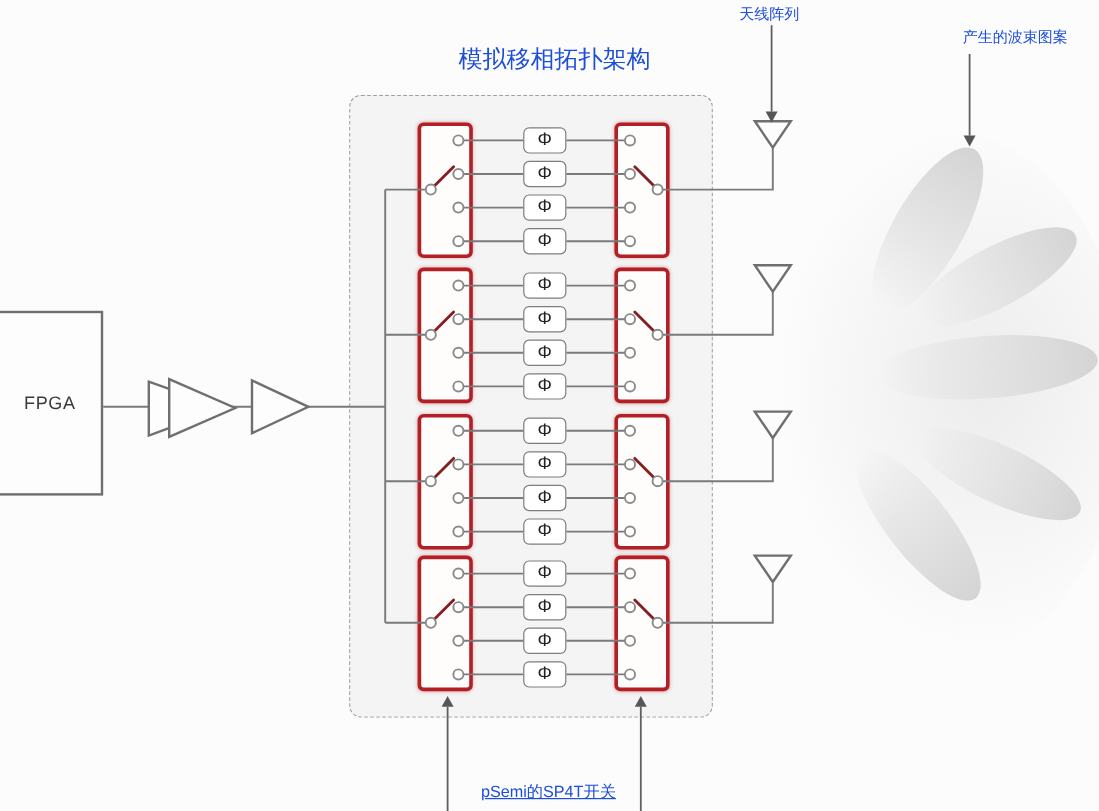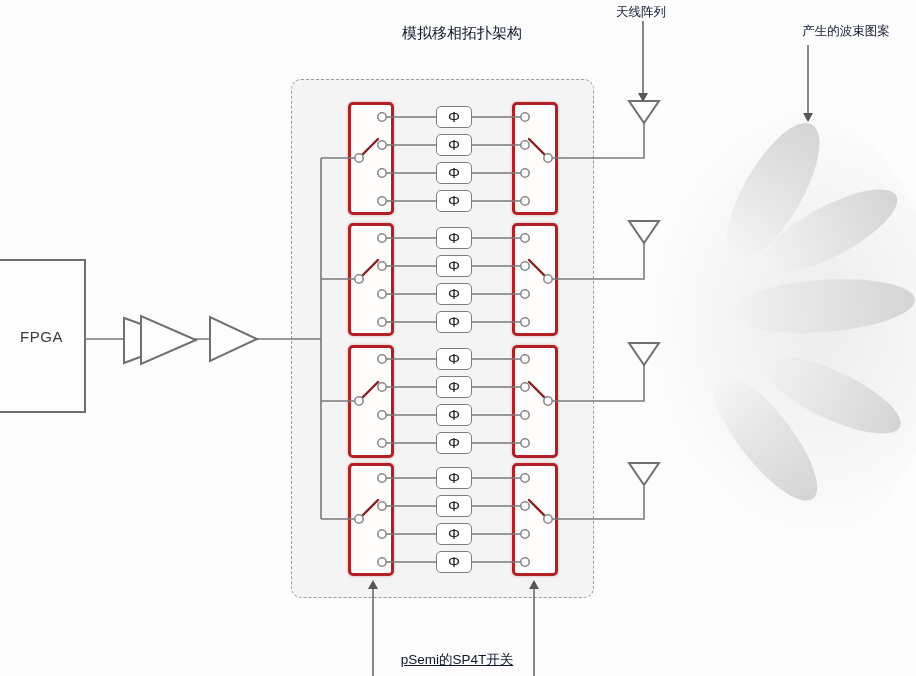--- a/index.html
+++ b/index.html
@@ -6,26 +6,26 @@
   body{
     width:916px;height:676px;
     background:#fcfcfc;
     font-family:"Liberation Sans","DejaVu Sans",sans-serif;
     position:relative;overflow:hidden;
   }
   #stage{position:absolute;left:0;top:0;width:916px;height:676px;}
 
   .label{
     position:absolute;
-    color:#0f172a;
+    color:#1d4ed8;
     white-space:nowrap;
     transform:translateX(-50%);
     z-index:6;
   }
-  .lbl-topology{left:462px;top:24px;font-size:15px;}
+  .lbl-topology{left:462px;top:36px;font-size:20px;}
   .lbl-antenna{left:641px;top:4px;font-size:12.5px;}
   .lbl-beam{left:846px;top:23px;font-size:12.5px;}
   .lbl-sp4t{left:457px;top:651px;font-size:13.5px;text-decoration:underline;}
 
   .fpga-box{
     position:absolute;left:-3px;top:259px;width:89px;height:154px;
     border:2px solid #6f6f6f;background:#fdfdfd;box-sizing:border-box;
     display:flex;align-items:center;justify-content:center;
     font-size:15px;color:#3a3a3a;letter-spacing:0.5px;z-index:3;
   }

